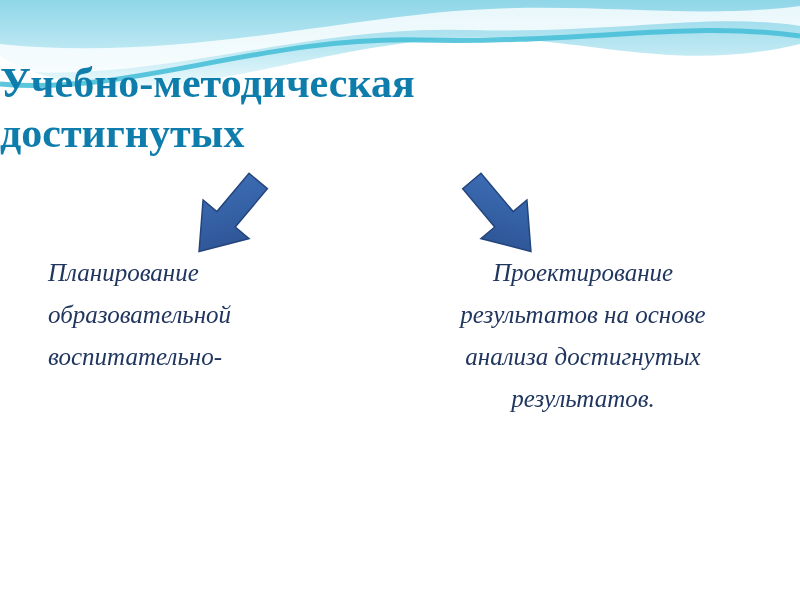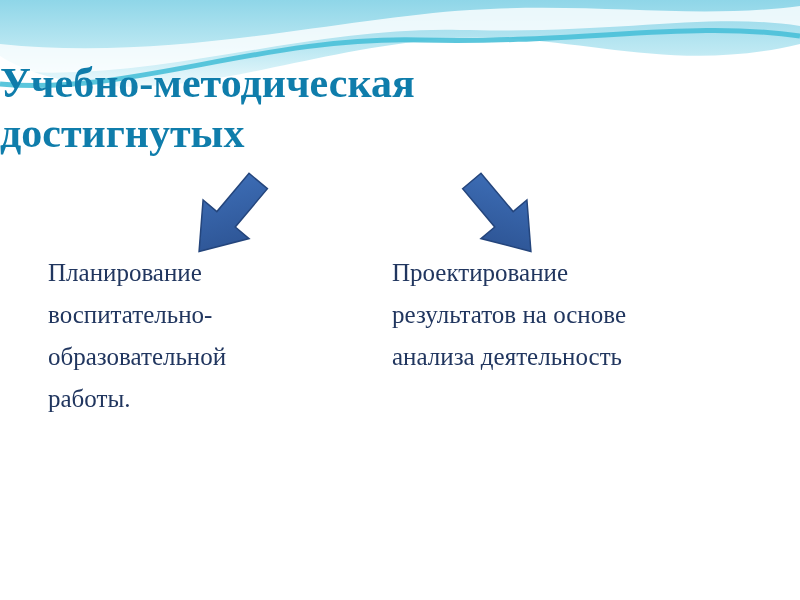--- a/index.html
+++ b/index.html
@@ -50,26 +50,26 @@
     line-height: 42px;
     color: var(--color-body, #21365f);
   }
   .block-left {
     left: 48px;
     top: 252px;
     width: 300px;
     text-align: left;
   }
   .block-right {
-    left: 392px;
+    left: 408px;
     top: 252px;
     width: 350px;
-    text-align: left;
+    text-align: center;
   }
-  .body-line { white-space: nowrap; }
+  .body-line { white-space: nowrap; font-style: italic; }
 </style>
 </head>
 <body>
 
 <div class="slide">
 
   <svg class="wave-header" viewBox="0 0 800 140" xmlns="http://www.w3.org/2000/svg">
     <defs>
       <linearGradient id="bandGrad" x1="0" y1="0" x2="0" y2="1">
         <stop offset="0" stop-color="#8fd6e8"></stop>
@@ -106,24 +106,24 @@
         <stop offset="1" stop-color="#2a4f8d"></stop>
       </linearGradient>
     </defs>
     <g transform="rotate(-40 60 55)">
       <path d="M48 8 L72 8 L72 58 L90 58 L60 100 L30 58 L48 58 Z" fill="url(#arrGradR)" stroke="#24457c" stroke-width="1.5"></path>
     </g>
   </svg>
 
   <div class="body-block block-left">
     <div class="body-line">Планирование</div>
+    <div class="body-line">образовательной</div>
     <div class="body-line">воспитательно-</div>
-    <div class="body-line">образовательной</div>
-    <div class="body-line">работы.</div>
   </div>
 
   <div class="body-block block-right">
     <div class="body-line">Проектирование</div>
     <div class="body-line">результатов на основе</div>
-    <div class="body-line">анализа деятельность</div>
+    <div class="body-line">анализа достигнутых</div>
+    <div class="body-line">результатов.</div>
   </div>
 
 </div>
 
 </body></html>

